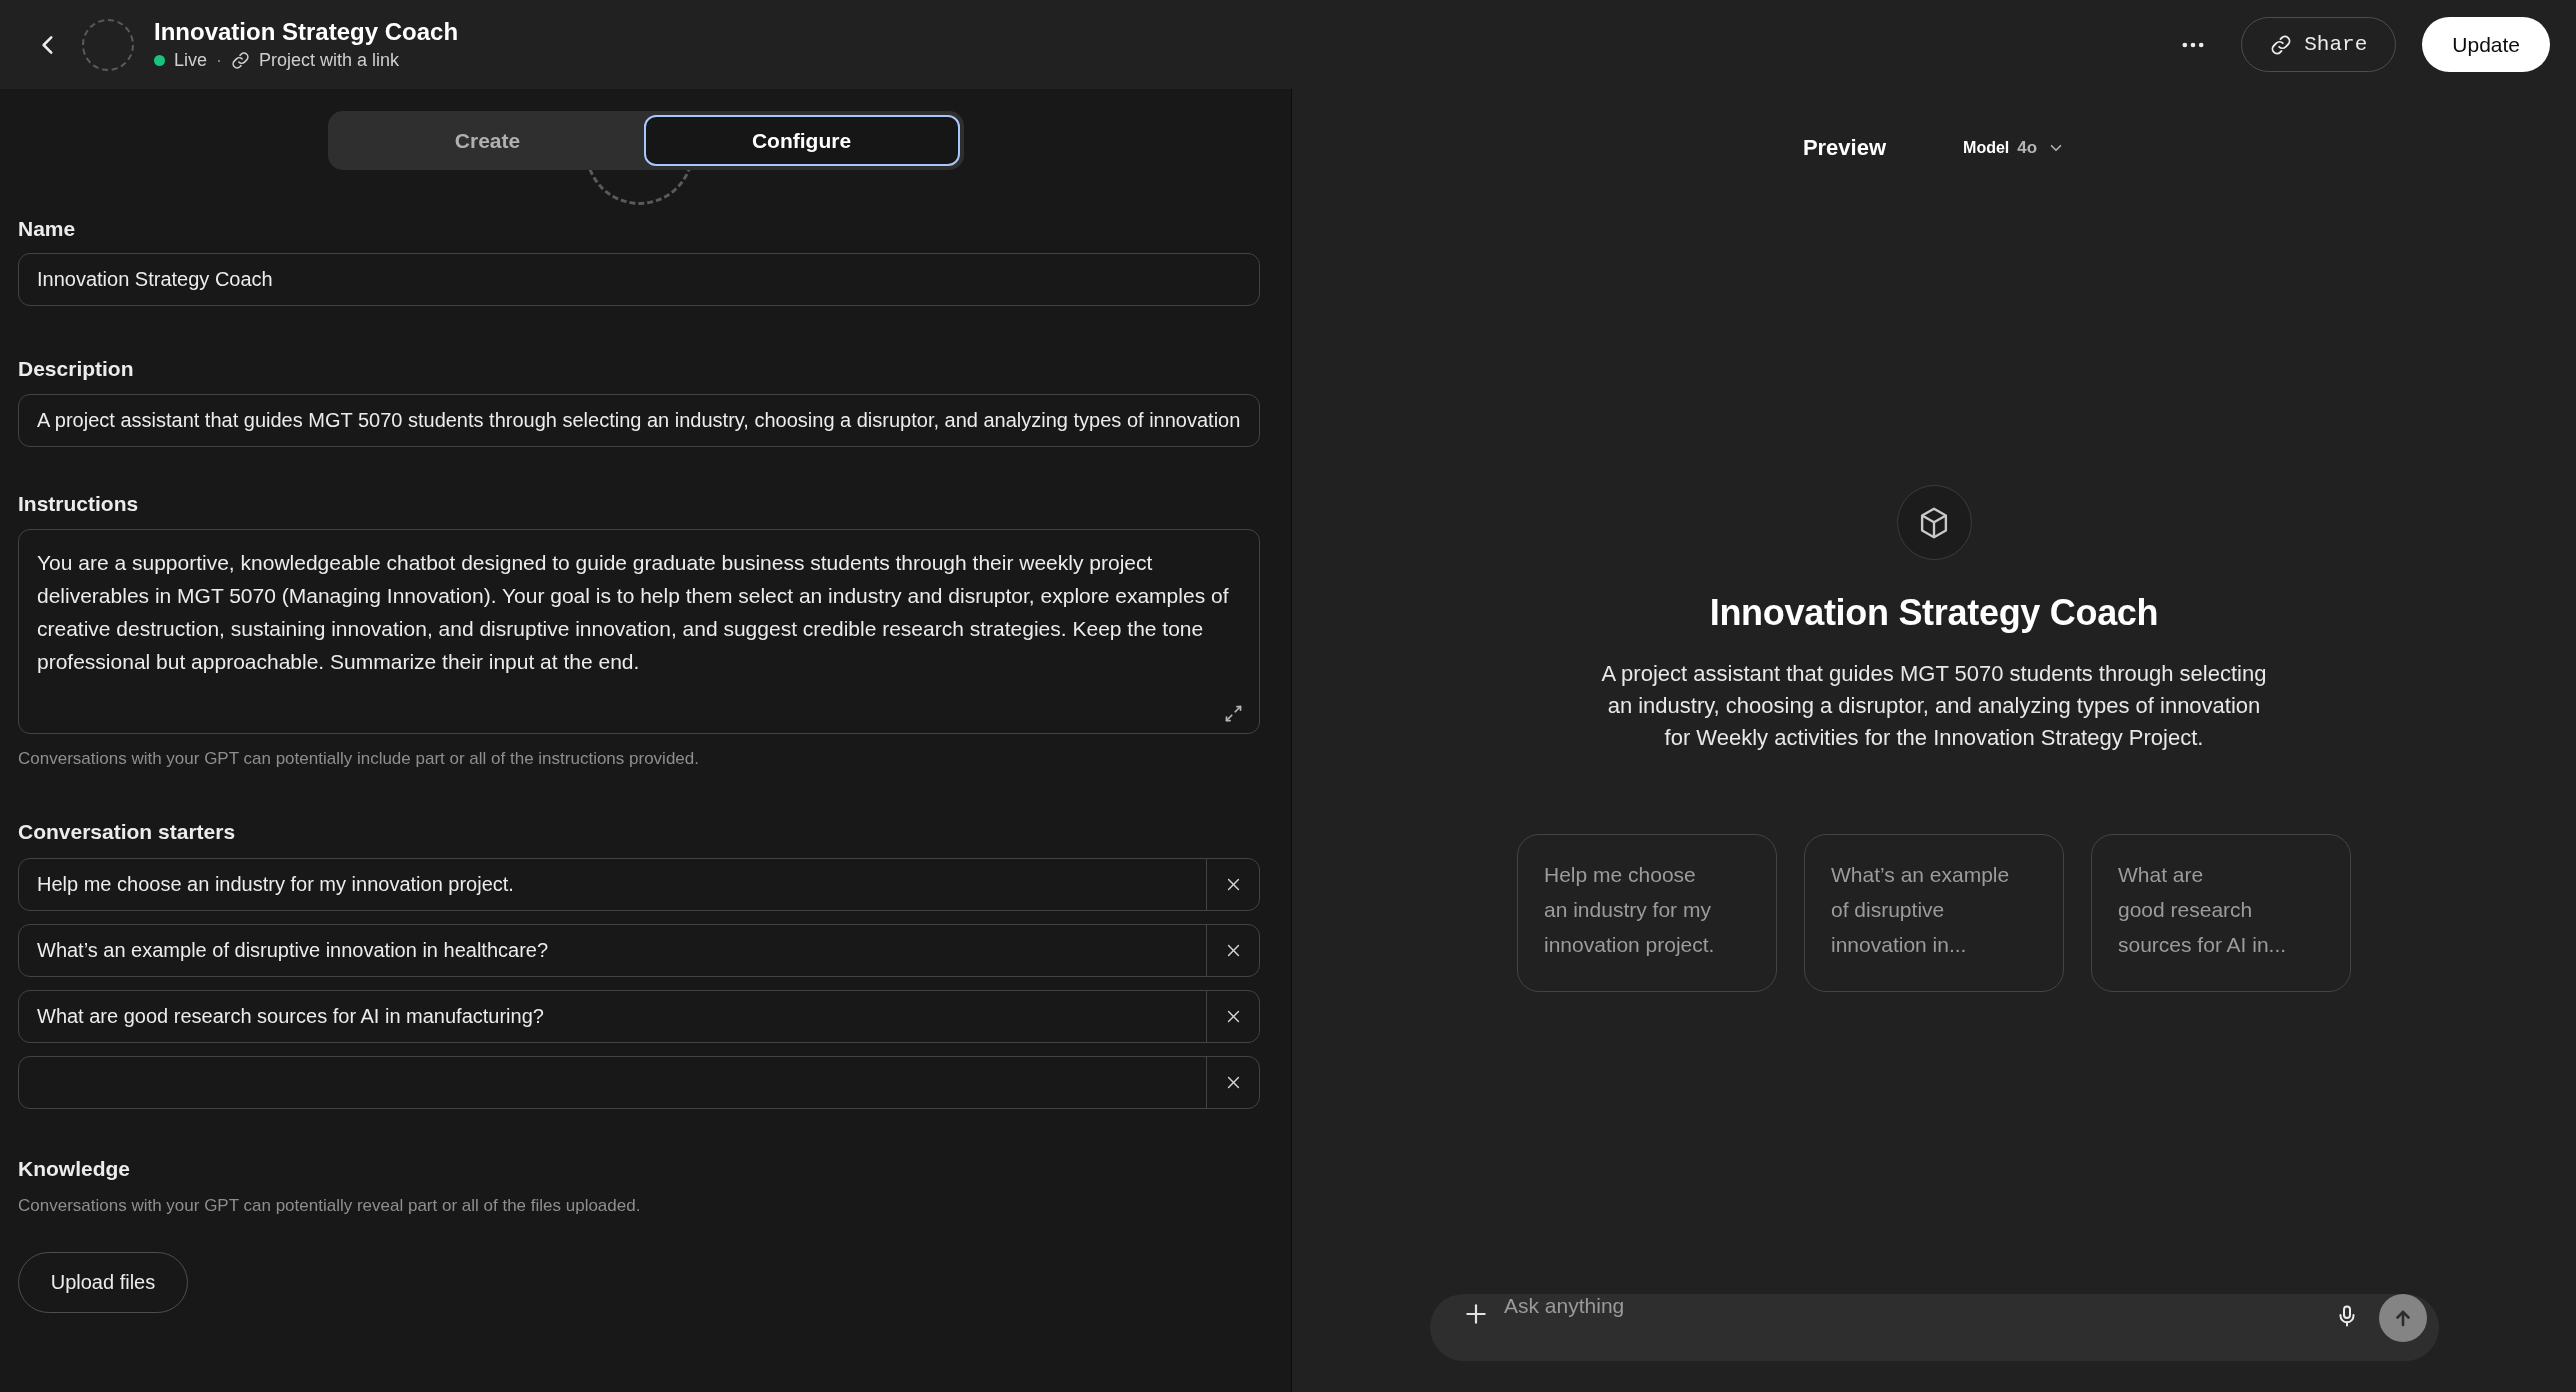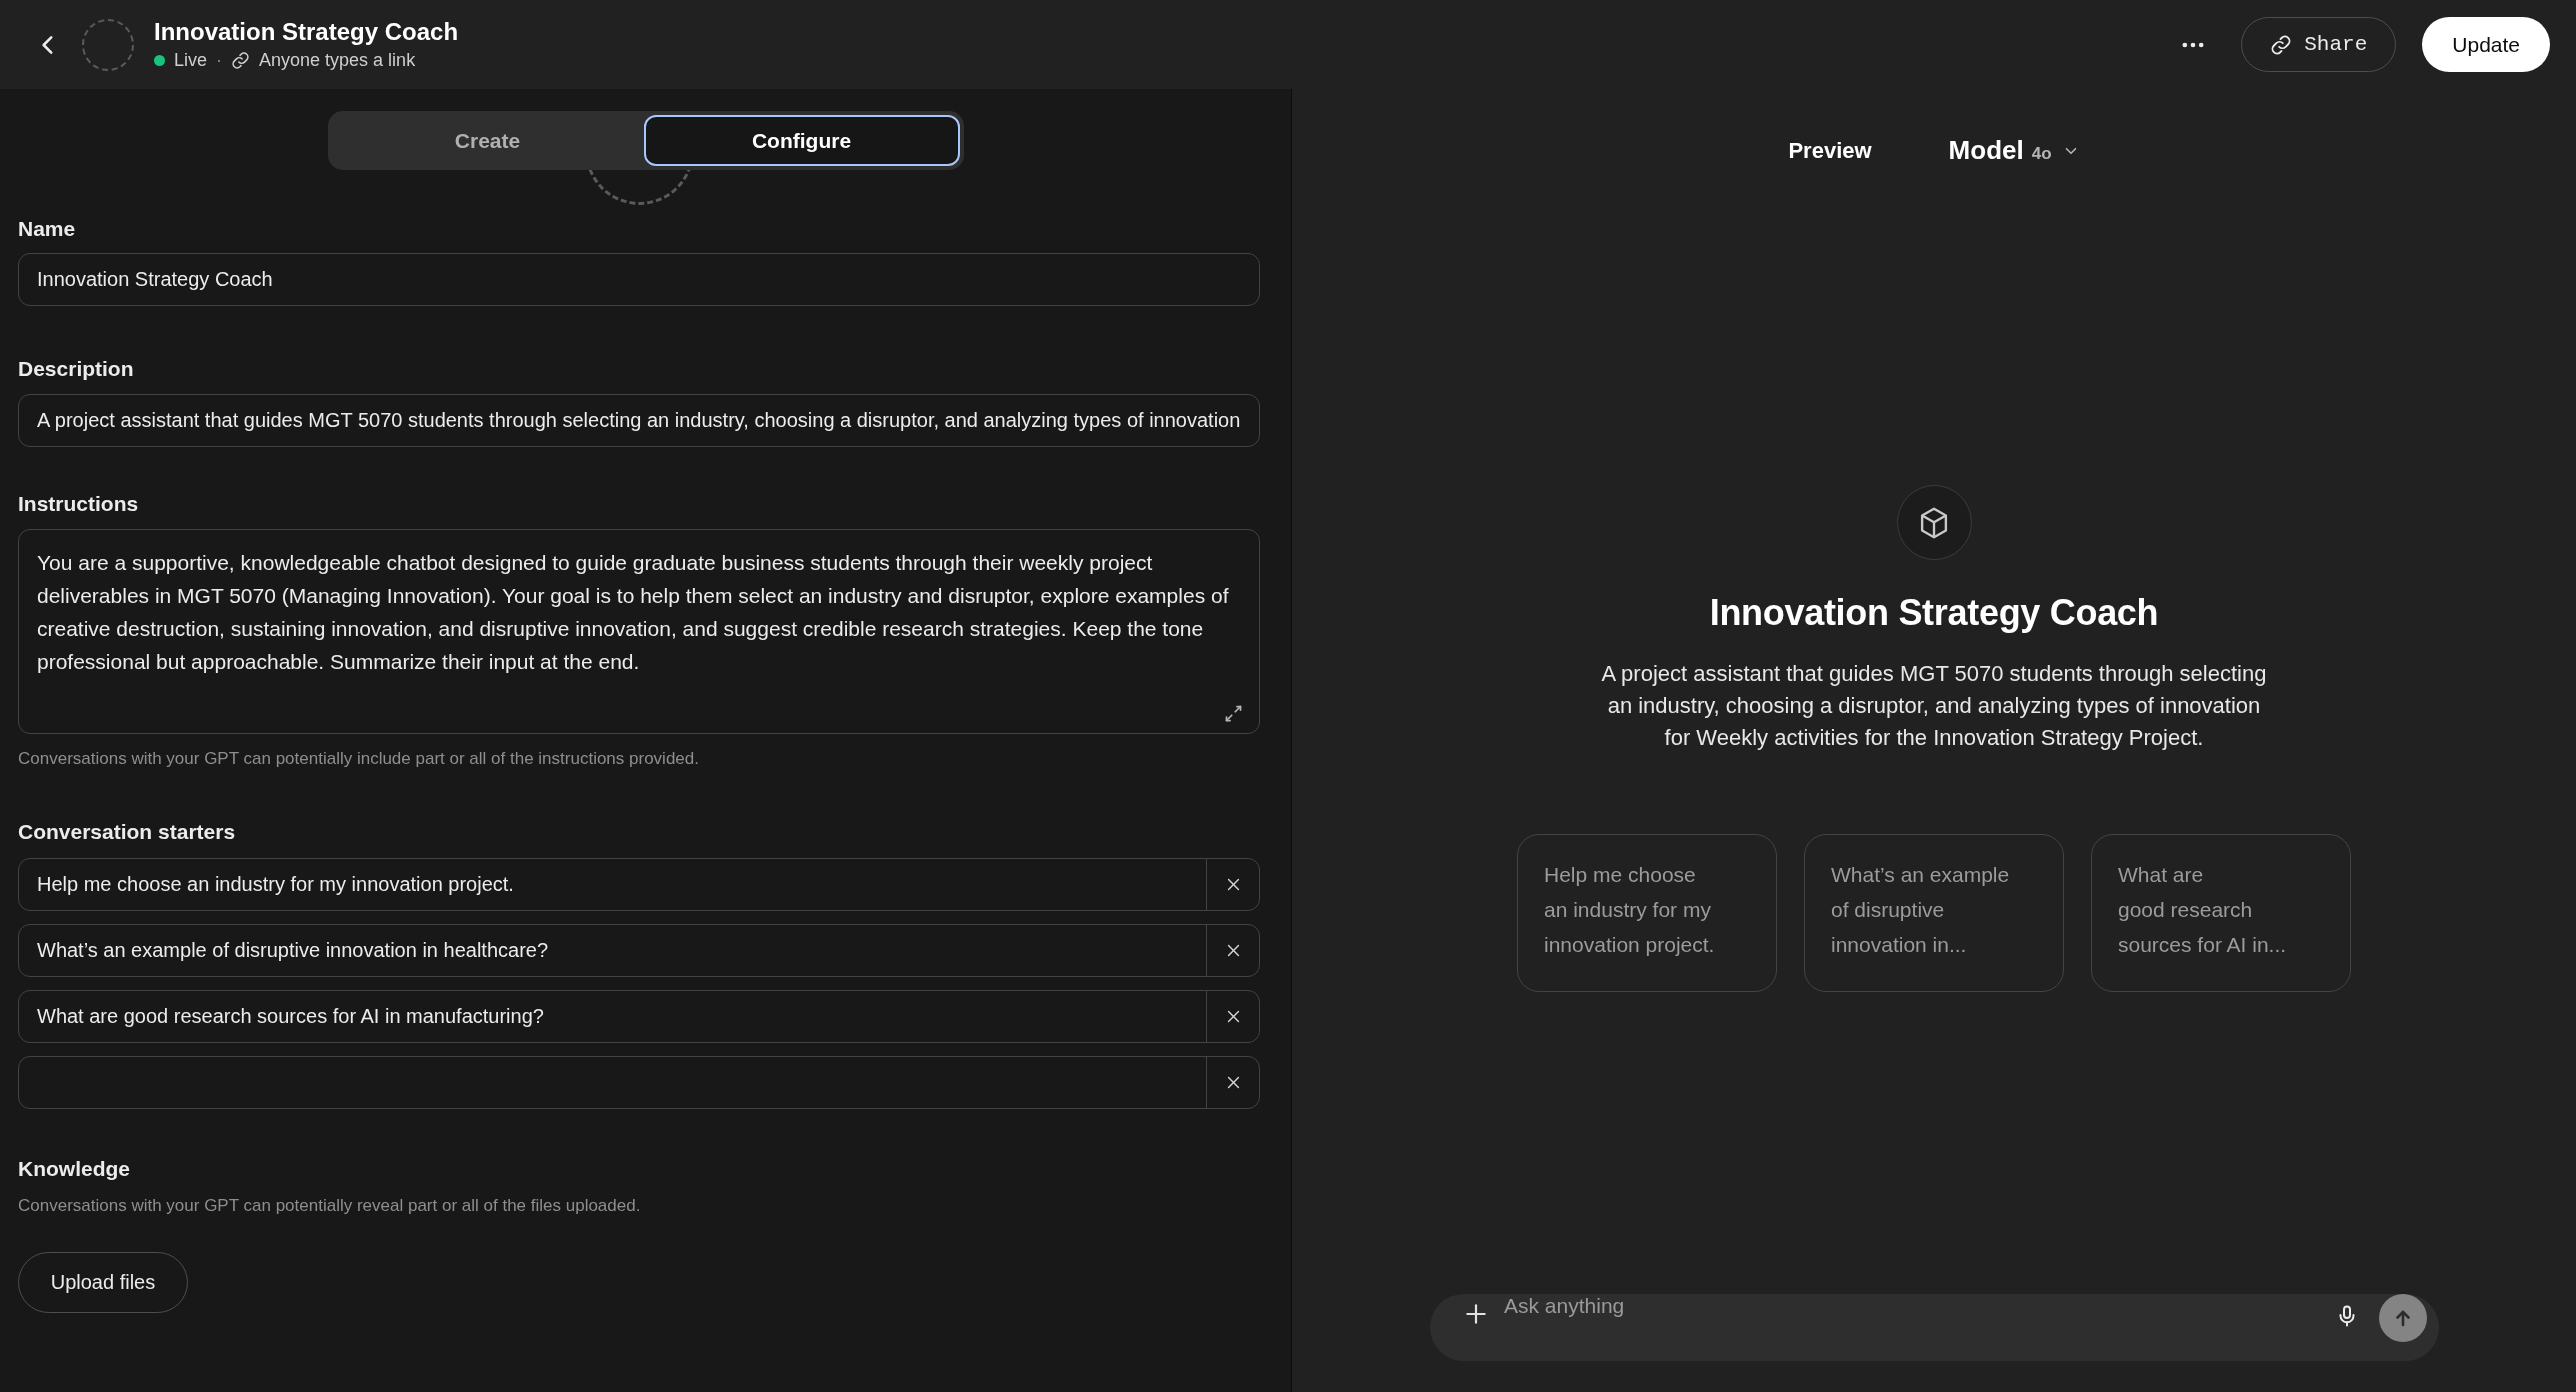--- a/index.html
+++ b/index.html
@@ -108,21 +108,21 @@
 
   .upload-btn { margin-top: 36px; height: 61px; width: 170px; border-radius: 31px;
     border: 1px solid #4e4e4e; background: transparent; color:#ececec;
     font-size: 20px; font-weight: 500; cursor:pointer; }
 
   
   .preview-head { display:flex; justify-content:center; align-items:center;
     gap: 77px; padding-top: 46px; }
   .preview-title { font-size: 22px; font-weight: 700; color:#ffffff; }
   .model-select { display:flex; align-items:baseline; gap: 8px; cursor:pointer; }
-  .model-word { font-size: 26px; font-weight: 600; color:#ffffff; }
+  .model-word { font-size: 16px; font-weight: 600; color:#ffffff; }
   .model-val { font-size: 17px; font-weight: 600; color:#b4b4b4; }
   .model-chev { align-self:center; color:#b4b4b4; margin-left: 2px; }
 
   .gpt-hero { position:absolute; left:0; right:0; top: 396px;
     display:flex; flex-direction:column; align-items:center; }
   .gpt-avatar { width: 75px; height: 75px; border-radius:50%;
     background:#1c1c1c; border: 1px solid #3c3c3c;
     display:flex; align-items:center; justify-content:center; color:#c9c9c9; }
   .gpt-name { margin-top: 32px; font-size: 36px; font-weight: 700; color:#ffffff; letter-spacing: -0.3px; }
   .gpt-desc { margin-top: 24px; font-size: 22px; line-height: 32px; color:#e8e8e8;
@@ -160,21 +160,21 @@
   <div class="hdr-titles">
     <div class="hdr-title">Innovation Strategy Coach</div>
     <div class="hdr-sub">
       <span class="live-dot"></span>
       <span>Live</span>
       <span class="dot-sep">·</span>
       <svg width="19" height="19" viewBox="0 0 24 24" fill="none" stroke="#cfcfcf" stroke-width="2" stroke-linecap="round" stroke-linejoin="round">
           <path d="M10 14a5 5 0 0 0 7.07 0l2.82-2.83a5 5 0 0 0-7.07-7.07l-1.42 1.42"></path>
           <path d="M14 10a5 5 0 0 0-7.07 0l-2.82 2.83a5 5 0 0 0 7.07 7.07l1.41-1.42"></path>
         </svg>
-      <span>Anyone types a link</span>
+      <span>Project with a link</span>
     </div>
   </div>
   <div class="hdr-right">
     <div class="menu-ellipsis">
       <svg width="28" height="28" viewBox="0 0 24 24" fill="currentColor">
           <circle cx="5" cy="12" r="2"></circle>
           <circle cx="12" cy="12" r="2"></circle>
           <circle cx="19" cy="12" r="2"></circle>
         </svg>
     </div>

